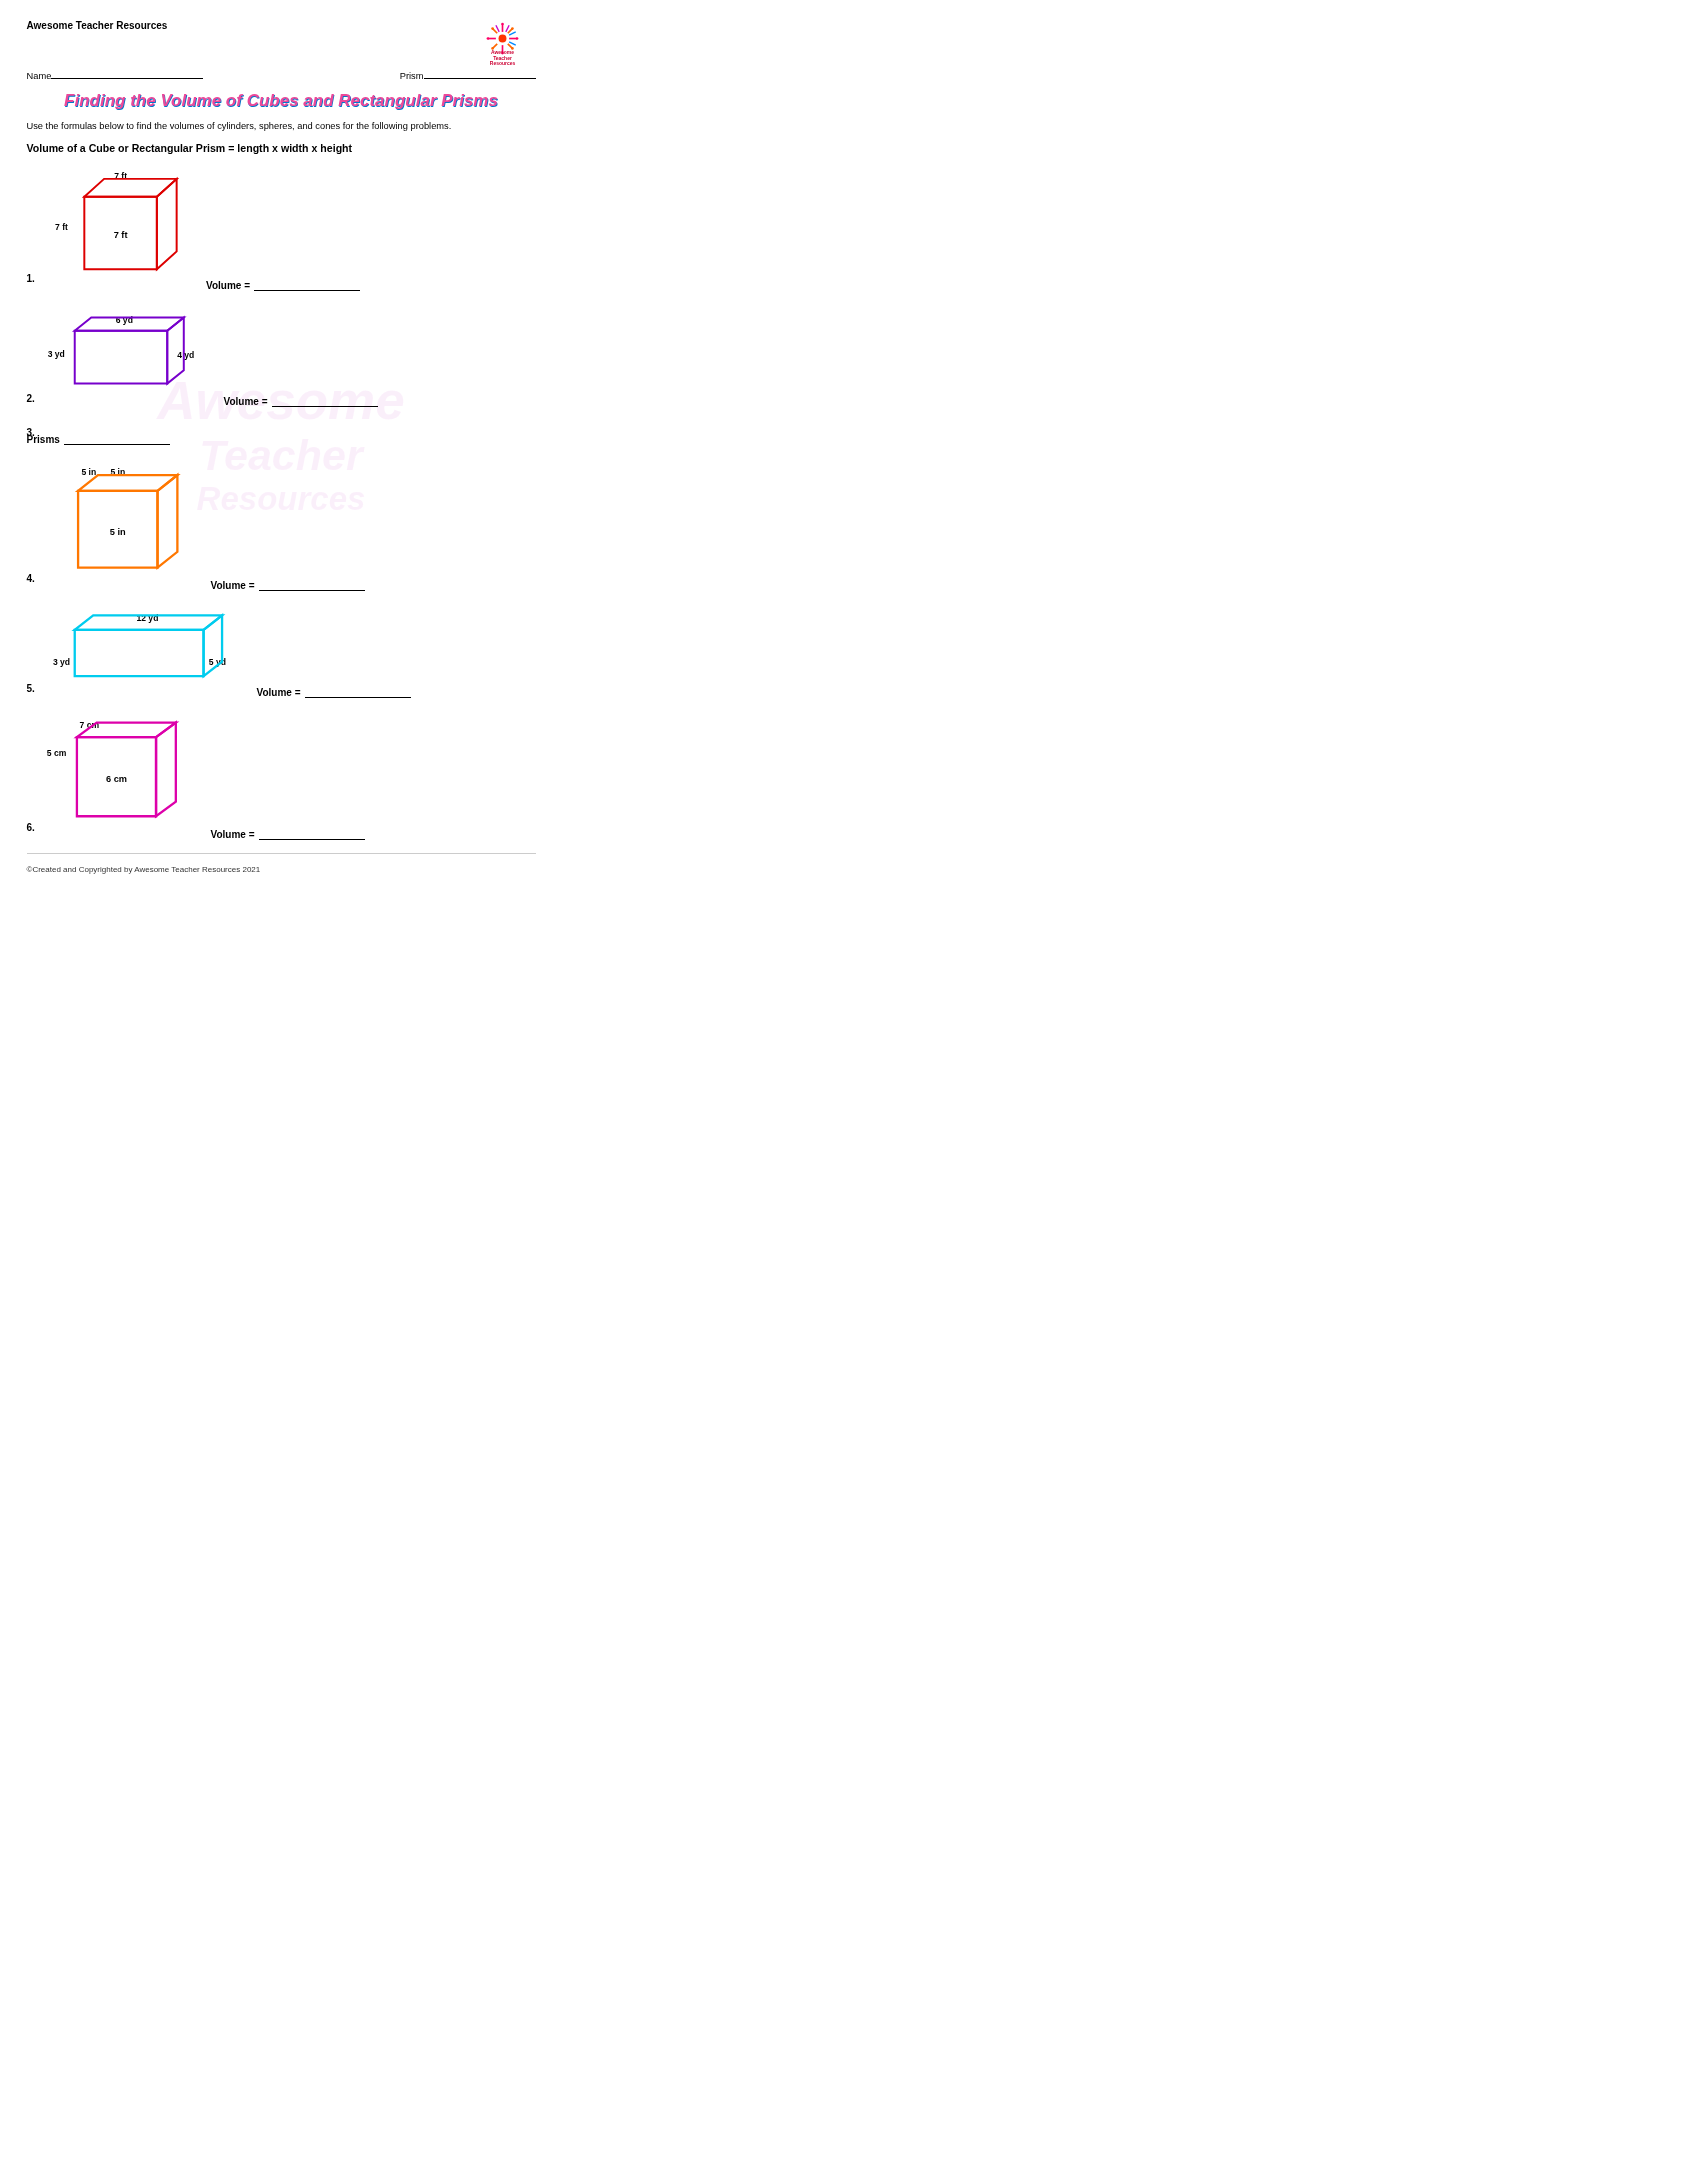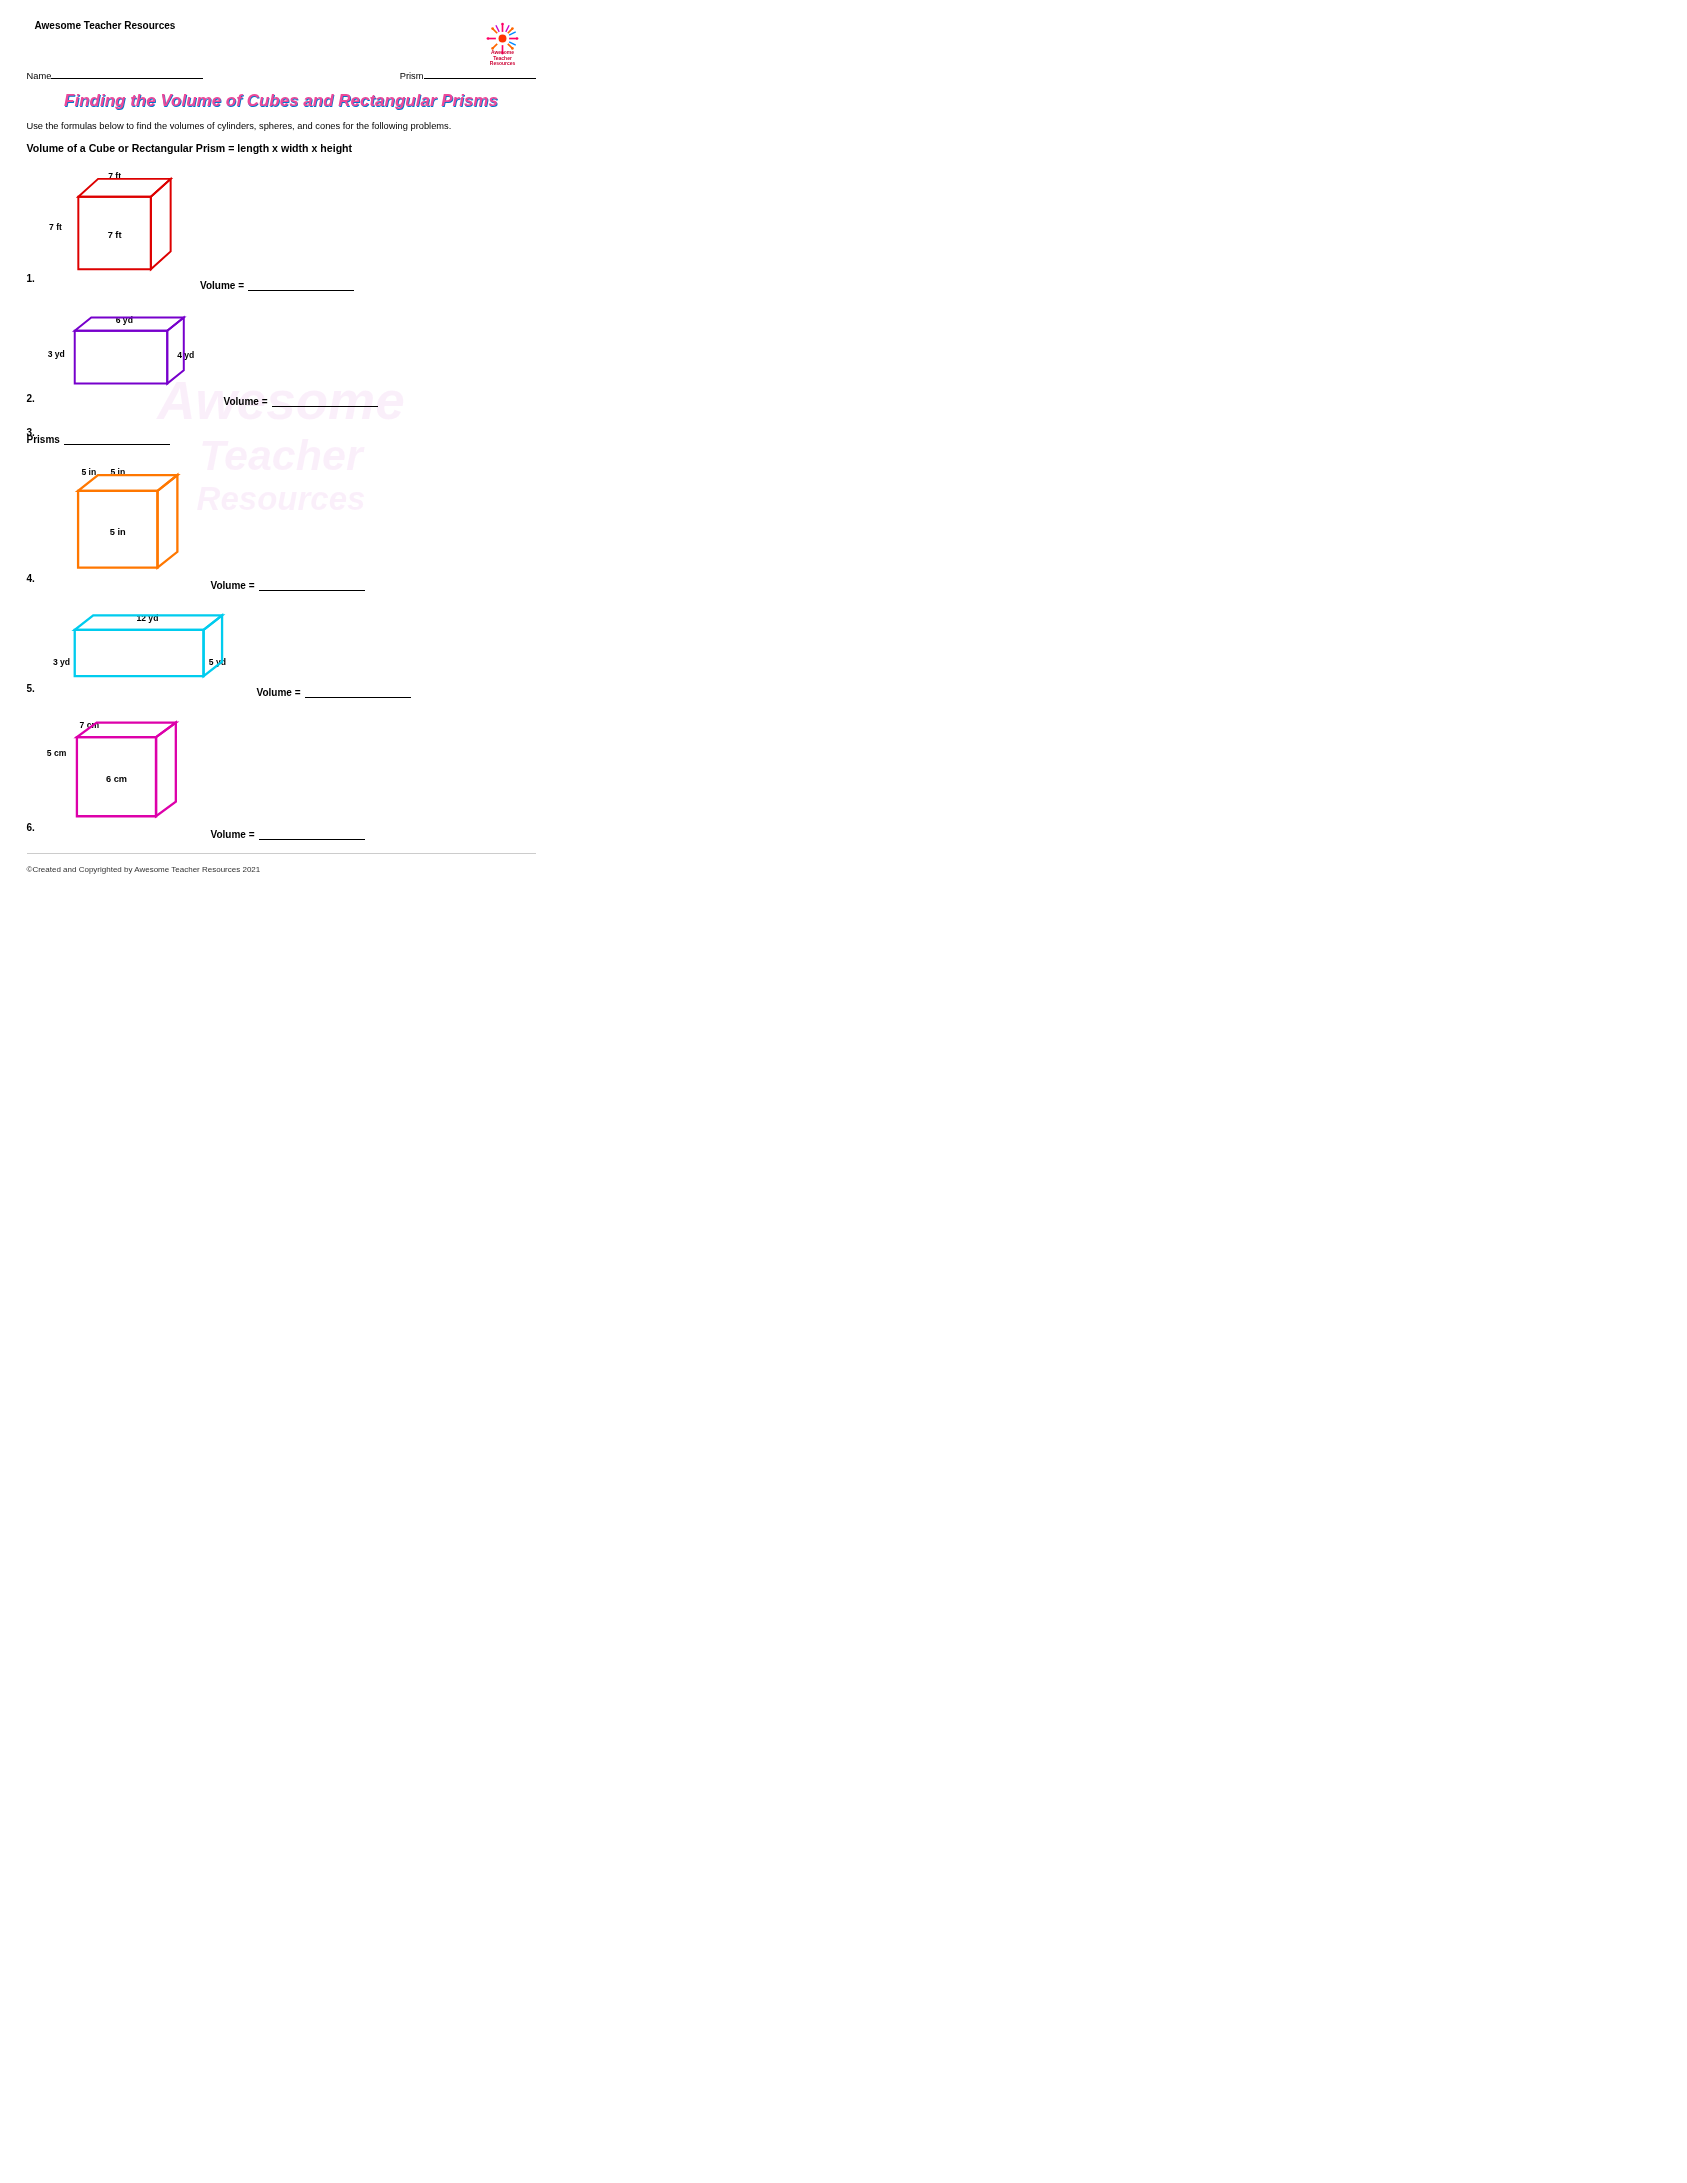--- a/index.html
+++ b/index.html
@@ -34,21 +34,20 @@
     .watermark-resources { font-size: 33px; display: block; }
 
     .content { position: relative; z-index: 1; }
 
     
     .header {
       display: flex;
       justify-content: space-between;
       align-items: flex-start;
       margin-bottom: 5.3px;
-      margin-left: 8px;
     }
     .brand-name {
       font-weight: bold;
       font-size: 10px;
     }
     .logo-area {
       width: 60px;
       height: 46px;
       position: relative;
     }
@@ -216,21 +215,21 @@
   </div>
 
   <div class="main-title">Finding the Volume of Cubes and Rectangular Prisms</div>
 
   <div class="instructions">Use the formulas below to find the volumes of cylinders, spheres, and cones for the following problems.</div>
 
   <div class="formula-bar">Volume of a Cube or Rectangular Prism = length x width x height</div>
 
   <div class="problem" style="align-items:flex-end; margin-bottom:21px;">
     <div class="problem-number">1.</div>
-    <div class="shape-area" style="margin-left:15px;">
+    <div class="shape-area" style="margin-left:21px;">
       <svg width="132" height="122" viewBox="0 0 200 185" style="font-size:14px">
 
         <text x="110" y="18" text-anchor="middle" font-size="13" font-weight="bold" fill="#000">7 ft</text>
 
         <text x="30" y="95" text-anchor="end" font-size="13" font-weight="bold" fill="#000">7 ft</text>
 
         <polygon points="55,45 165,45 165,155 55,155" fill="none" stroke="#dd0000" stroke-width="3"></polygon>
 
         <polygon points="55,45 165,45 195,18 85,18" fill="none" stroke="#dd0000" stroke-width="3"></polygon>
 

